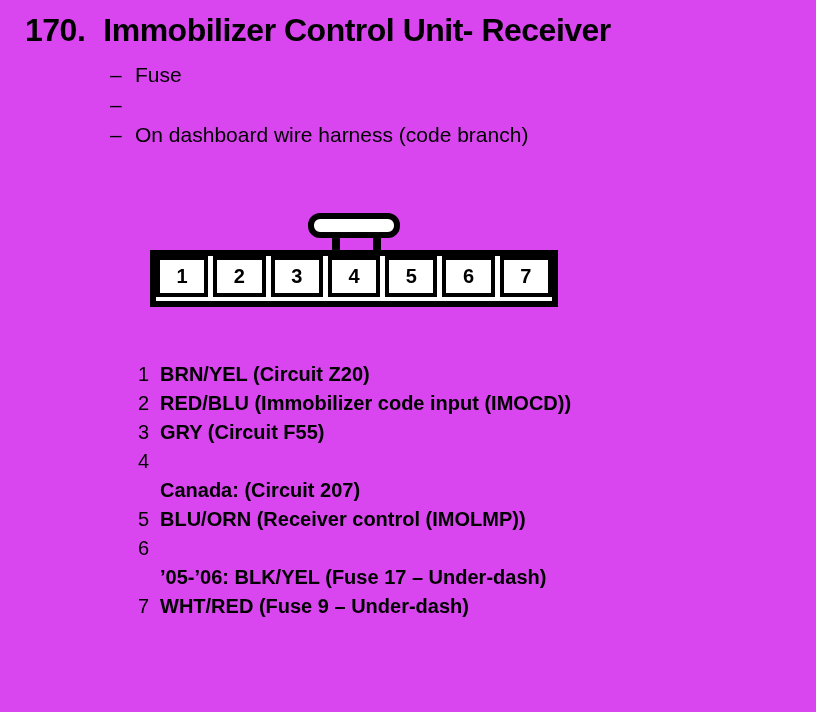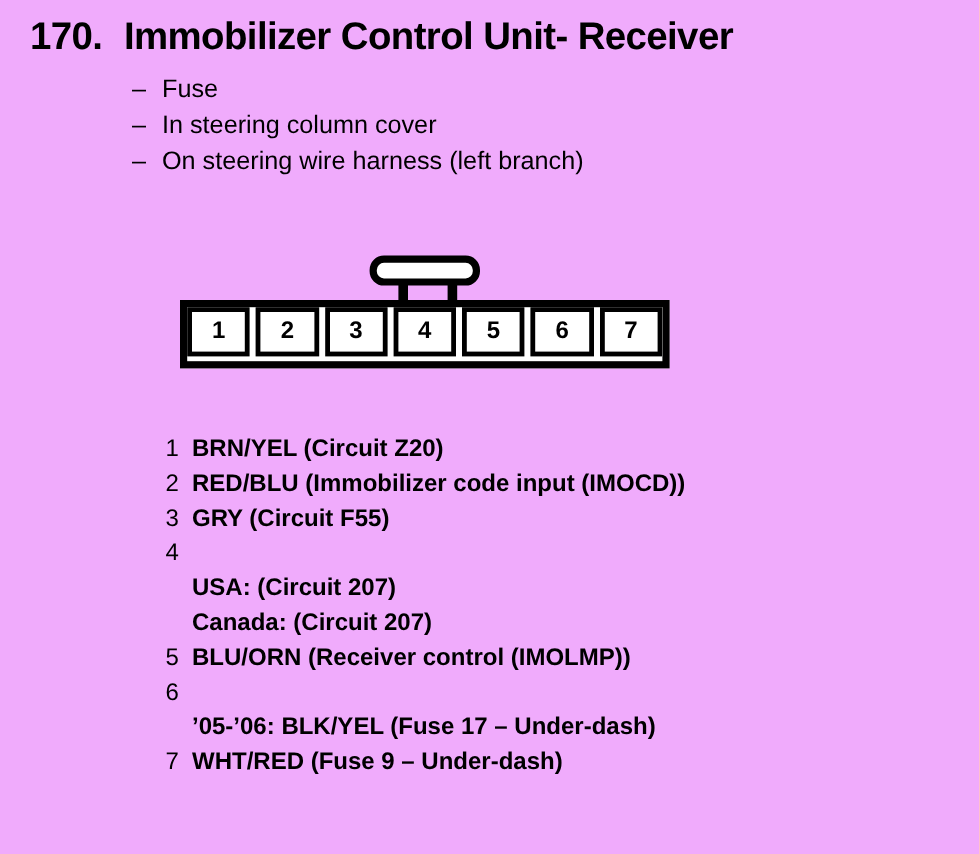--- a/index.html
+++ b/index.html
@@ -4,21 +4,21 @@
 <style>
   html, body {
     margin: 0;
     padding: 0;
     background: #ffffff;
   }
   .page {
     position: relative;
     width: 816px;
     height: 712px;
-    background: #f0abfc;
+    background: #d946ef;
     color: #000000;
     font-family: "Liberation Sans", sans-serif;
     overflow: hidden;
   }
 
   
   .title {
     position: absolute;
     left: 25px;
     top: 12px;
@@ -122,25 +122,24 @@
     <span class="item-num">170.</span><span>Immobilizer Control Unit- Receiver</span>
   </div>
 
   <div class="notes">
     <div class="note">
       <span class="dash">–</span>
       <span>Fuse</span>
     </div>
     <div class="note">
       <span class="dash">–</span>
-      <span>In steering column cover</span>
     </div>
     <div class="note">
       <span class="dash">–</span>
-      <span>On steering wire harness (left branch)</span>
+      <span>On dashboard wire harness (code branch)</span>
     </div>
   </div>
 
   <div class="lock-pill"></div>
   <div class="stem left"></div>
   <div class="stem right"></div>
 
   <div class="connector-body">
     <div class="pin-cell">1</div>
     <div class="pin-cell">2</div>
@@ -162,24 +161,20 @@
     </div>
     <div class="pin-row">
       <span class="pin-num">3</span>
       <span class="pin-text">GRY (Circuit F55)</span>
     </div>
     <div class="pin-row">
       <span class="pin-num">4</span>
     </div>
     <div class="pin-row">
       <span class="pin-num"></span>
-      <span class="pin-text">USA: (Circuit 207)</span>
-    </div>
-    <div class="pin-row">
-      <span class="pin-num"></span>
       <span class="pin-text">Canada: (Circuit 207)</span>
     </div>
     <div class="pin-row">
       <span class="pin-num">5</span>
       <span class="pin-text">BLU/ORN (Receiver control (IMOLMP))</span>
     </div>
     <div class="pin-row">
       <span class="pin-num">6</span>
     </div>
     <div class="pin-row">

